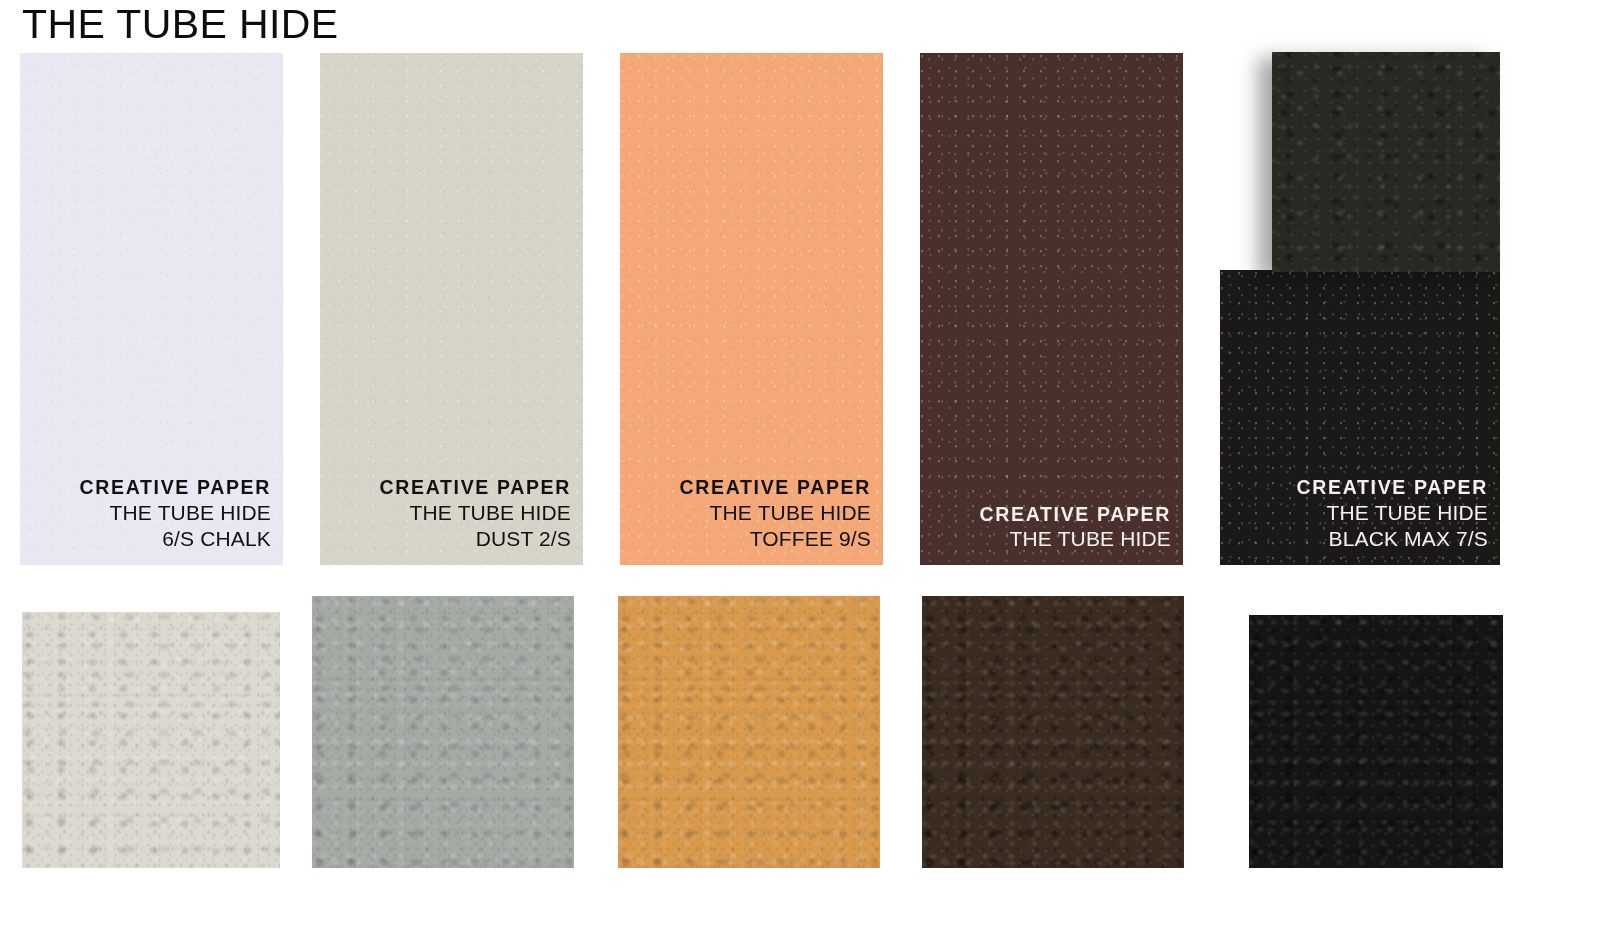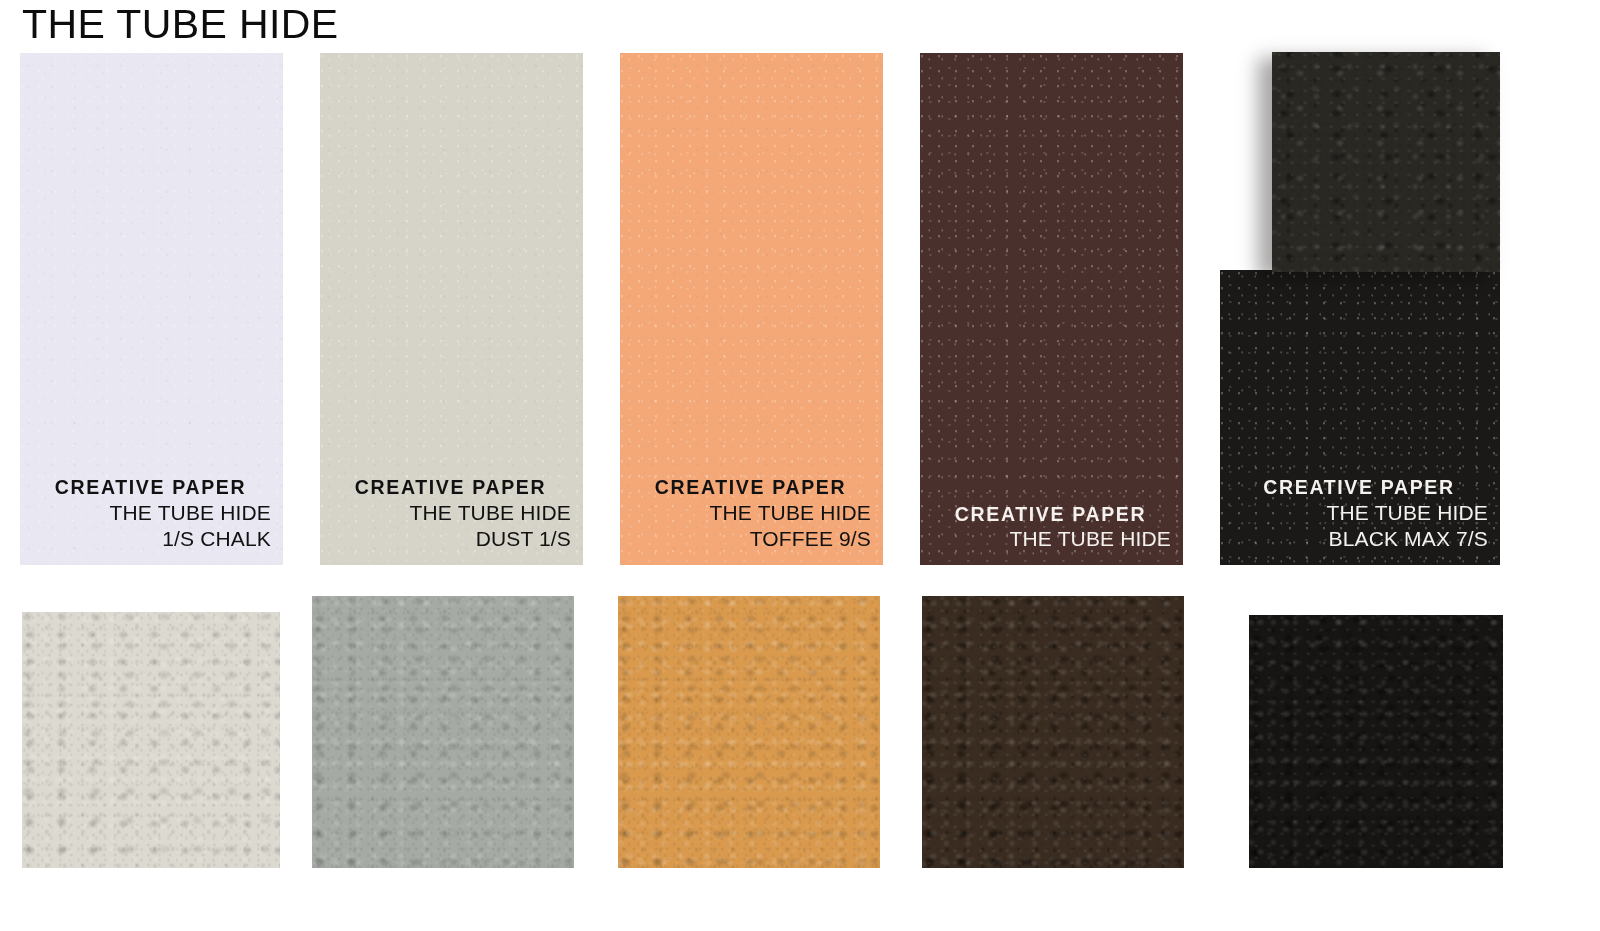--- a/index.html
+++ b/index.html
@@ -49,21 +49,21 @@
   .paper-card .card-text {
     position: absolute;
     left: 0; right: 0; bottom: 12px;
     padding: 0 12px 0 10px;
     z-index: 3;
   }
   .brand-line {
     font-size: 19.5px;
     font-weight: 700;
     letter-spacing: 1.65px;
-    text-align: center;
+    text-align: right;
     line-height: 1.22;
     white-space: nowrap;
   }
   .prod-line, .color-line {
     font-size: 21px;
     font-weight: 400;
     letter-spacing: 0.15px;
     text-align: right;
     line-height: 1.27;
     white-space: nowrap;
@@ -129,30 +129,30 @@
 
 <div id="page" style="background: rgb(255, 255, 255);">
 
   <div id="page-title">THE TUBE HIDE</div>
 
   <div class="paper-card" id="card-0" style="left: 20px; top: 53px; width: 263px; height: 512px; color: rgb(17, 17, 17);">
     <div class="card-surface" id="surface-0" style="background: rgb(232, 231, 242);"></div>
     <div class="card-text">
       <div class="brand-line">CREATIVE PAPER</div>
       <div class="prod-line">THE TUBE HIDE</div>
-      <div class="color-line">1/S CHALK</div>
+      <div class="color-line">6/S CHALK</div>
     </div>
   </div>
 
   <div class="paper-card" id="card-1" style="left: 320px; top: 53px; width: 263px; height: 512px; color: rgb(17, 17, 17);">
     <div class="card-surface" id="surface-1" style="background: rgb(214, 212, 200);"></div>
     <div class="card-text">
       <div class="brand-line">CREATIVE PAPER</div>
       <div class="prod-line">THE TUBE HIDE</div>
-      <div class="color-line">DUST 1/S</div>
+      <div class="color-line">DUST 2/S</div>
     </div>
   </div>
 
   <div class="paper-card" id="card-2" style="left: 620px; top: 53px; width: 263px; height: 512px; color: rgb(17, 17, 17);">
     <div class="card-surface" id="surface-2" style="background: rgb(244, 168, 119);"></div>
     <div class="card-text">
       <div class="brand-line">CREATIVE PAPER</div>
       <div class="prod-line">THE TUBE HIDE</div>
       <div class="color-line">TOFFEE 9/S</div>
     </div>

